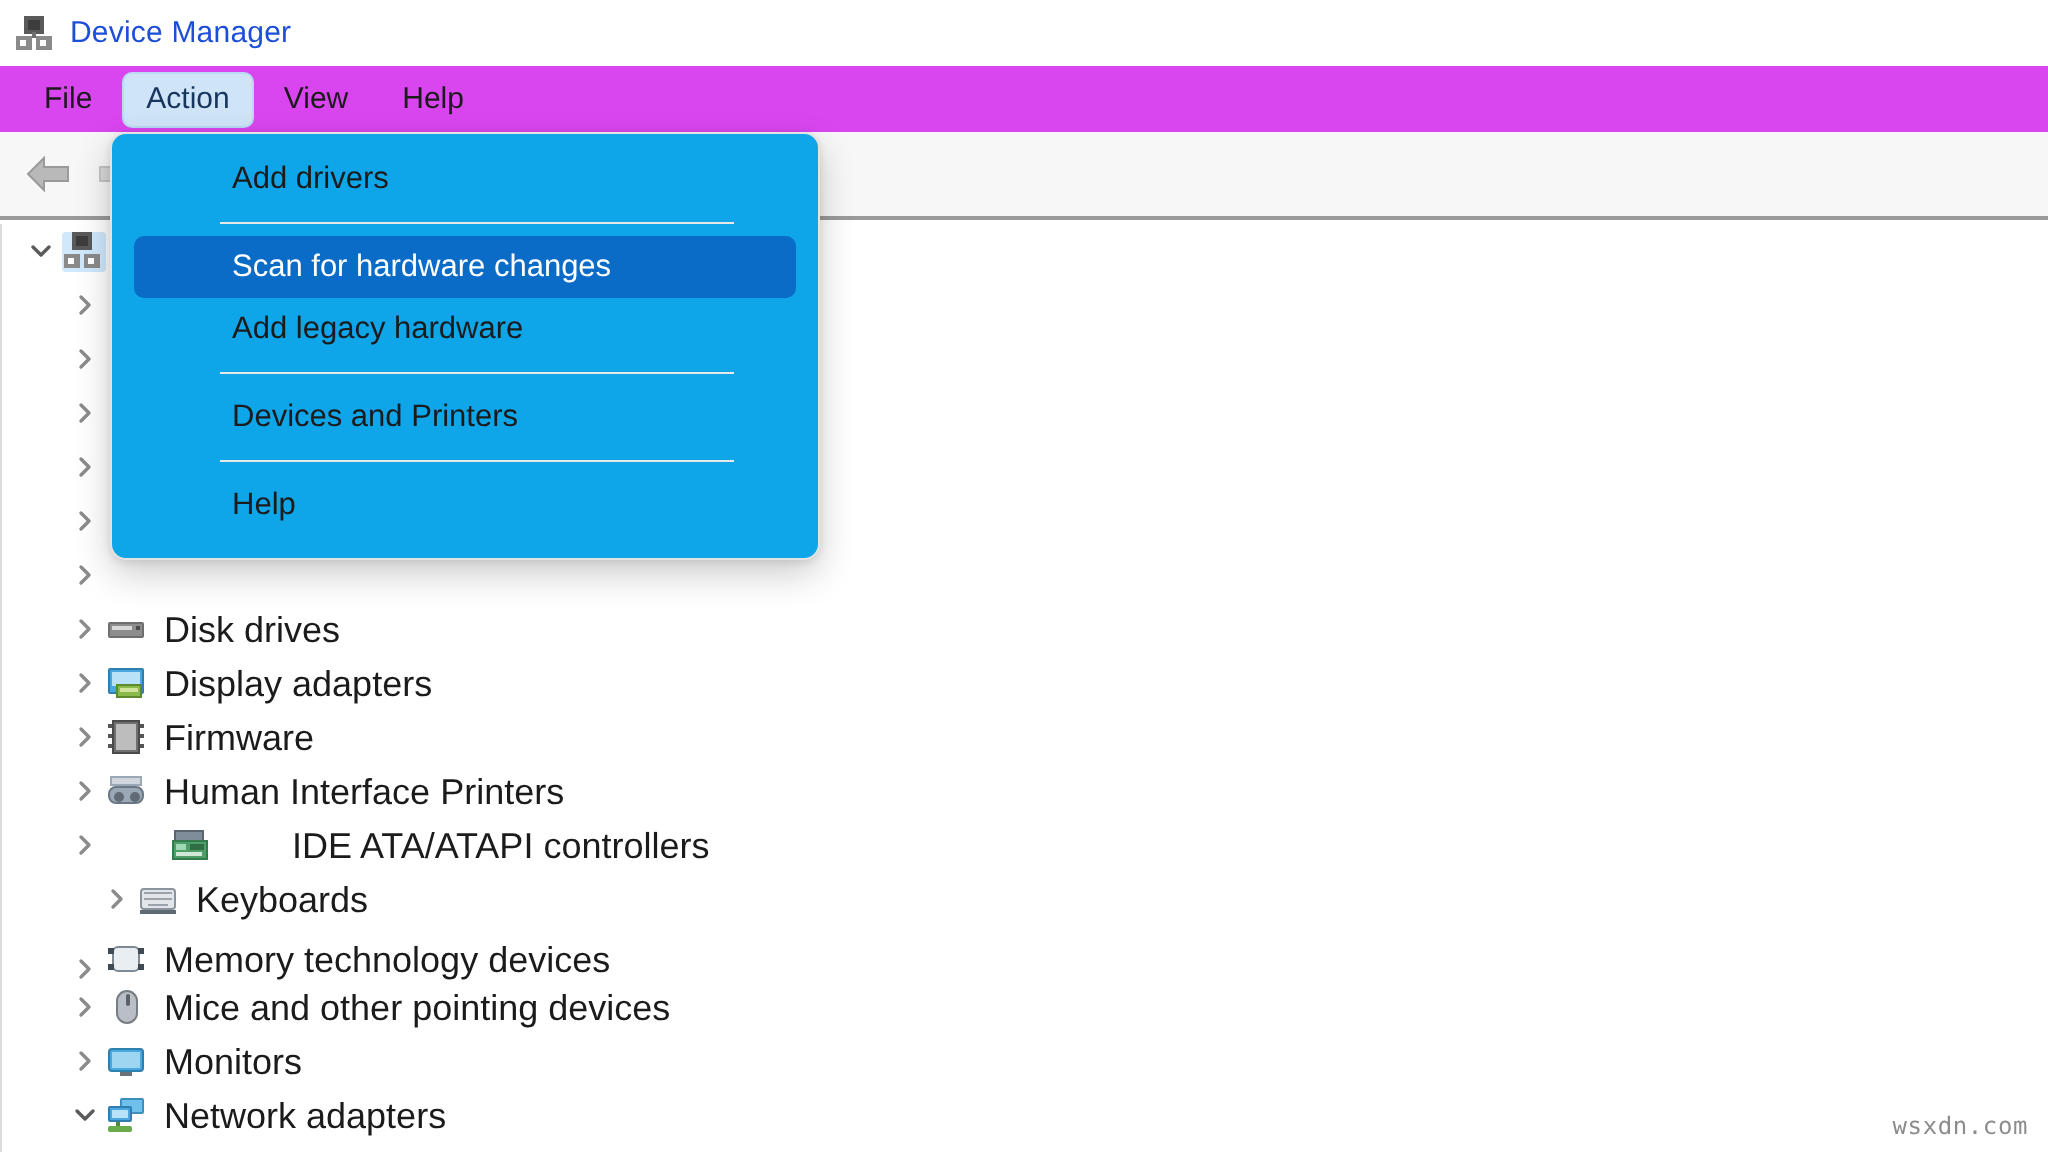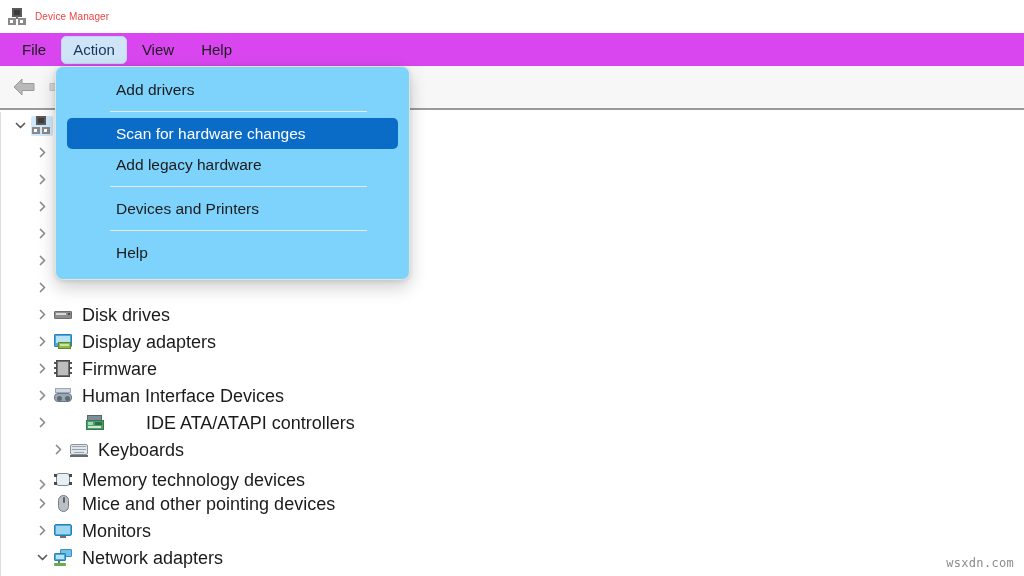--- a/index.html
+++ b/index.html
@@ -13,21 +13,21 @@
   
   #titlebar{
     position:absolute;left:0;top:0;width:1024px;height:33px;
     background:#ffffff;display:flex;align-items:center;
   }
   #title-icon{
     width:18px;height:18px;margin-left:8px;margin-right:9px;position:relative;flex:0 0 auto;
   }
   .ti-box{position:absolute;background:#6e6e6e;}
   #title-text{
-    font-size:10px;color:#ef4444;letter-spacing:.1px;
+    font-size:15px;color:#1d4ed8;letter-spacing:.1px;
   }
 
   
   #menubar{
     position:absolute;left:0;top:33px;width:1024px;height:33px;
     background:#d946ef;display:flex;align-items:center;padding-left:10px;box-sizing:border-box;
   }
   .menubar-item{
     font-size:15px;color:#1b1b1b;padding:4px 11px;margin-right:3px;
     border-radius:5px;border:1px solid transparent;line-height:18px;
@@ -67,21 +67,21 @@
   }
   .row-label{line-height:20px;}
   .row-sel .row-icon{background:#cfe8fb;border-radius:2px;}
 
   
   .ic{position:absolute;box-sizing:border-box;}
 
   
   #dropdown{
     position:absolute;left:55px;top:66px;width:355px;height:214px;
-    background:#7dd3fc;border:1px solid #e3e3e3;border-radius:8px;
+    background:#0ea5e9;border:1px solid #e3e3e3;border-radius:8px;
     box-shadow:0 7px 18px rgba(0,0,0,.20), 0 1px 4px rgba(0,0,0,.10);
     box-sizing:border-box;padding:7px 6px;z-index:50;
   }
   .menu-item{
     height:31px;display:flex;align-items:center;border-radius:5px;
     padding-left:54px;box-sizing:border-box;
     font-size:15.5px;color:#1b1b1b;
   }
   .menu-item.selected{
     background:#0a6cc7;color:#ffffff;margin:0 5px;padding-left:49px;
@@ -249,21 +249,21 @@
         <svg width="11" height="11" viewBox="0 0 11 11">
           <path d="M3.5 1.5 L7.5 5.5 L3.5 9.5" fill="none" stroke="#8b8b8b" stroke-width="1.7" stroke-linecap="round" stroke-linejoin="round"></path>
         </svg>
       </div>
     <div class="row-icon">
       <div class="ic" style="left:1px;top:7px;width:18px;height:9px;background:#9aa7b4;border:1px solid #6b7784;border-radius:4px;"></div>
       <div class="ic" style="left:2px;top:2px;width:16px;height:5px;background:#cfd6dd;border:1px solid #9aa7b4;"></div>
       <div class="ic" style="left:4px;top:10px;width:5px;height:5px;background:#5f6a75;border-radius:50%;"></div>
       <div class="ic" style="left:12px;top:10px;width:5px;height:5px;background:#5f6a75;border-radius:50%;"></div>
     </div>
-    <div class="row-label">Human Interface Devices</div>
+    <div class="row-label">Human Interface Printers</div>
   </div>
 
   <div class="tree-row" style="padding-left:30px;gap:32px;">
     <div class="chev">
         <svg width="11" height="11" viewBox="0 0 11 11">
           <path d="M3.5 1.5 L7.5 5.5 L3.5 9.5" fill="none" stroke="#8b8b8b" stroke-width="1.7" stroke-linecap="round" stroke-linejoin="round"></path>
         </svg>
       </div>
     <div class="row-icon">
       <div class="ic" style="left:2px;top:2px;width:15px;height:6px;background:#7f8c99;border:1px solid #5a6570;"></div>

